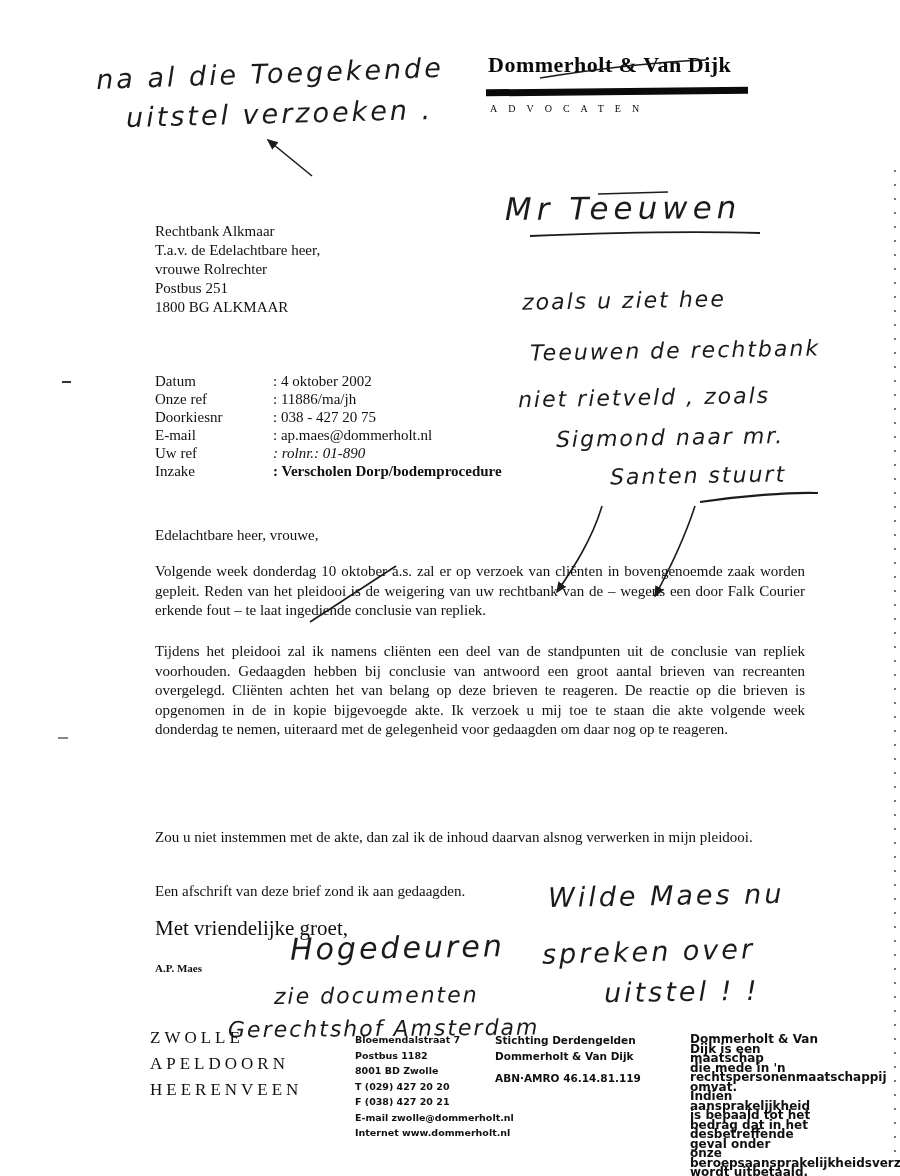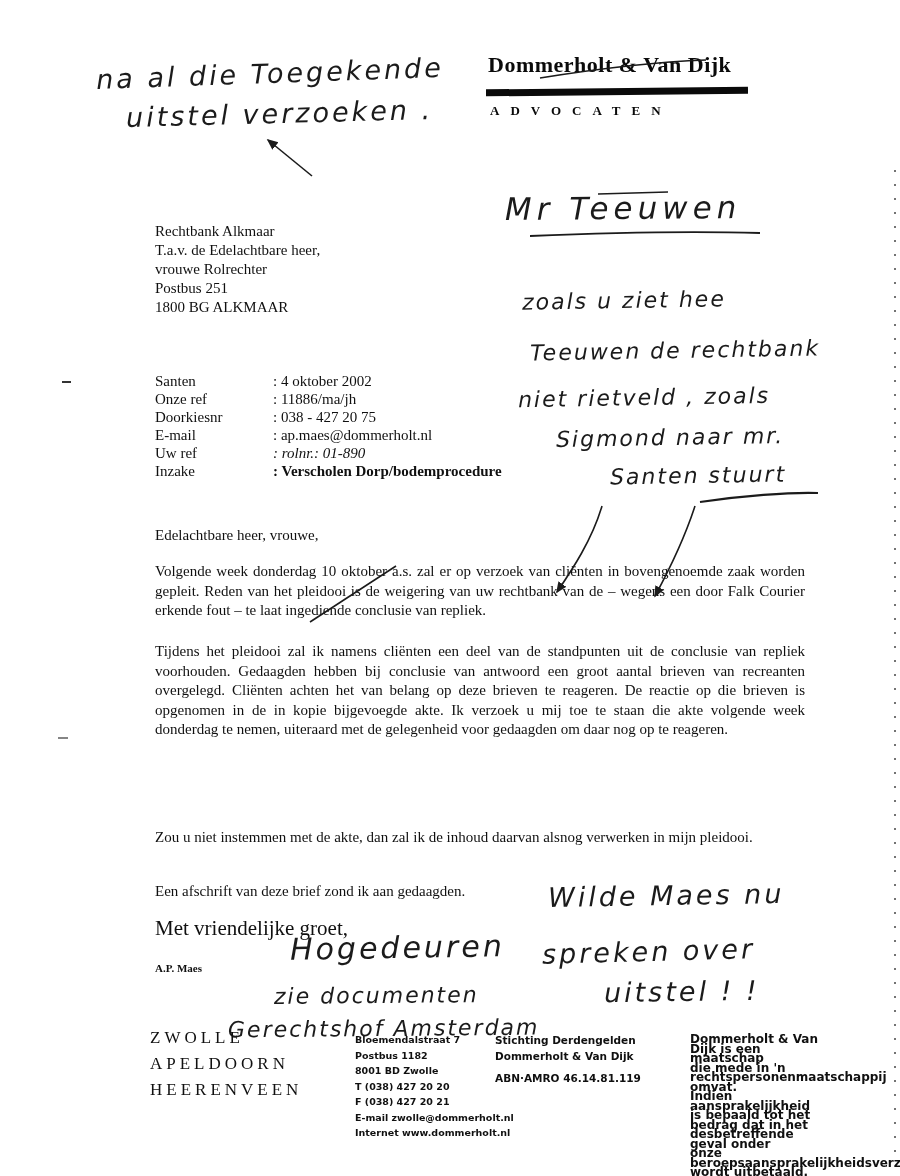--- a/index.html
+++ b/index.html
@@ -5,21 +5,21 @@
   html,body{margin:0;padding:0;background:#fff;}
   .page{
     position:relative;width:900px;height:1176px;background:#fff;overflow:hidden;
     font-family:"Liberation Serif","DejaVu Serif",serif;color:#101010;
   }
   
   .firm-name{position:absolute;left:488px;top:52px;width:270px;font-weight:bold;
     font-size:22px;letter-spacing:.5px;color:#0a0a0a;}
   .firm-bar{position:absolute;left:486px;top:88px;width:262px;height:7px;background:#0a0a0a;
     transform:rotate(-.6deg);}
-  .firm-sub{position:absolute;left:490px;top:103px;font-weight:bold;font-size:13px;
+  .firm-sub{position:absolute;left:490px;top:103px;font-weight:normal;font-size:10px;
     letter-spacing:11px;color:#0a0a0a;}
   
   .hand{position:absolute;font-family:"DejaVu Sans",sans-serif;font-style:italic;
     color:#1b1b1b;white-space:nowrap;}
   .hand.big{font-size:27px;letter-spacing:3px;}
   .hand.med{font-size:22px;letter-spacing:2px;}
   
   .recipient{position:absolute;left:155px;top:222px;font-size:15px;line-height:19px;}
   .recipient .u{}
   
@@ -72,21 +72,21 @@
 
   <div class="hand big" style="left:505px;top:190px;font-size:31px;letter-spacing:5px;transform:rotate(-.5deg);">Mr Teeuwen</div>
   <div class="hand med" style="left:522px;top:288px;transform:rotate(-1deg);">zoals u ziet hee</div>
   <div class="hand med" style="left:530px;top:338px;transform:rotate(-1deg);">Teeuwen de rechtbank</div>
   <div class="hand med" style="left:518px;top:385px;transform:rotate(-1deg);">niet rietveld , zoals</div>
   <div class="hand med" style="left:556px;top:425px;transform:rotate(-1deg);">Sigmond naar mr.</div>
   <div class="hand med" style="left:610px;top:463px;transform:rotate(-1deg);">Santen stuurt</div>
 
   <div class="meta">
     <div class="row">
-      <span class="lbl">Santen</span>
+      <span class="lbl">Datum</span>
       <span class="val">: 4 oktober 2002</span>
     </div>
     <div class="row">
       <span class="lbl">Onze ref</span>
       <span class="val">: 11886/ma/jh</span>
     </div>
     <div class="row">
       <span class="lbl">Doorkiesnr</span>
       <span class="val">: 038 - 427 20 75</span>
     </div>
@@ -121,21 +121,21 @@
   <div class="hand big" style="left:604px;top:976px;transform:rotate(-1deg);">uitstel ! !</div>
 
   <div class="office" style="top:1028px;">ZWOLLE</div>
   <div class="office" style="top:1054px;">APELDOORN</div>
   <div class="office" style="top:1080px;">HEERENVEEN</div>
 
   <div class="foot-col foot-addr">
     <div>Bloemendalstraat 7</div>
     <div>Postbus 1182</div>
     <div>8001 BD Zwolle</div>
-    <div>T (038) 427 20 20</div>
+    <div>T (029) 427 20 20</div>
     <div>F (038) 427 20 21</div>
     <div>E-mail zwolle@dommerholt.nl</div>
     <div>Internet www.dommerholt.nl</div>
   </div>
 
   <div class="foot-col foot-derden">
     <div>Stichting Derdengelden</div>
     <div>Dommerholt &amp; Van Dijk</div>
     <div class="gap">ABN·AMRO 46.14.81.119</div>
   </div>

